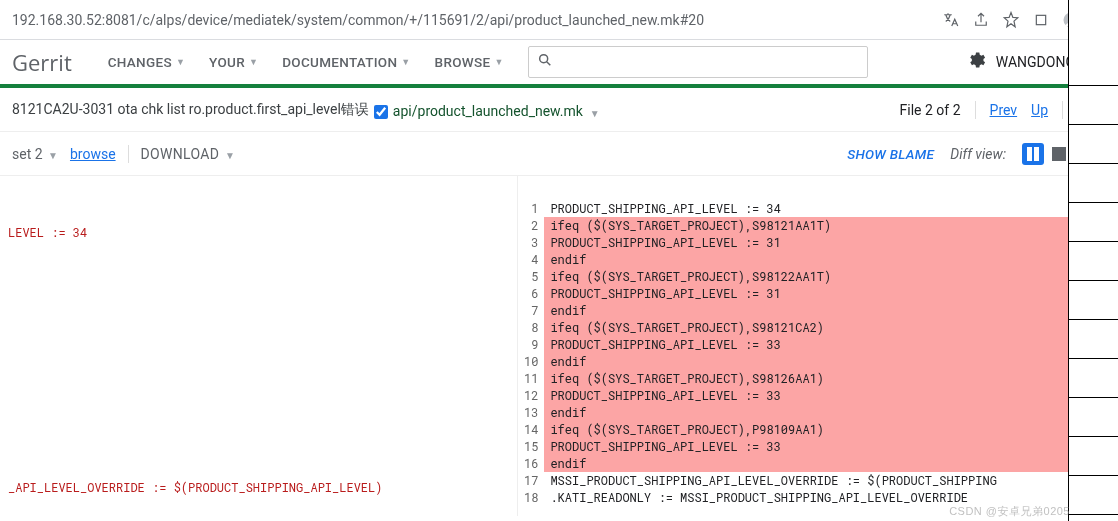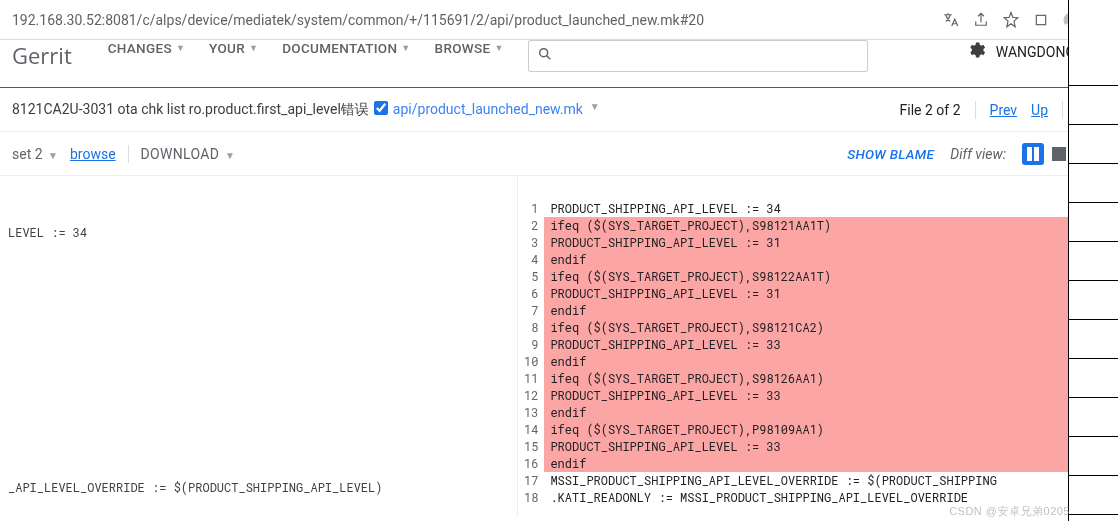--- a/index.html
+++ b/index.html
@@ -3,34 +3,34 @@
   <meta charset="utf-8">
   <style>
     * { margin: 0; padding: 0; box-sizing: border-box; }
     body { font-family: Roboto, Arial, sans-serif; font-size: 14px; color: #202124; background: #fff; width: 1118px; }
     
     .addr-bar { display: flex; align-items: center; height: 40px; padding: 0 8px; border-bottom: 1px solid #dadce0; gap: 8px; }
     .addr-url { flex: 1; color: #5f6368; font-size: 14px; padding-left: 4px; }
     .addr-icons { display: flex; gap: 12px; align-items: center; color: #5f6368; }
     .addr-icon { width: 18px; height: 18px; display: flex; align-items: center; justify-content: center; cursor: pointer; }
     
-    .top-nav { display: flex; align-items: flex-start; height: 48px; padding: 0 12px; border-bottom: 1px solid #15803d; }
+    .top-nav { display: flex; align-items: center; height: 48px; padding: 0 12px; border-bottom: 4px solid #15803d; }
     .logo { font-size: 22px; font-weight: 400; color: #5f6368; margin-right: 24px; font-family: 'Open Sans', Arial, sans-serif; }
     .nav-item { display: flex; align-items: center; gap: 4px; padding: 0 12px; color: #5f6368; font-size: 13.5px; font-weight: 500; letter-spacing: 0.3px; cursor: pointer; }
     .nav-caret { font-size: 9px; color: #9aa0a6; }
     .search-wrap { margin-left: 12px; display: flex; align-items: center; border: 1px solid #ccc; border-radius: 2px; height: 32px; width: 340px; padding: 0 8px; }
     .search-icon { color: #5f6368; font-size: 16px; }
     .right-user { margin-left: auto; display: flex; align-items: center; gap: 10px; padding-right: 8px; }
     .gear { font-size: 18px; color: #3c4043; cursor: pointer; }
     .user-name { font-size: 14px; color: #202124; }
     
     .subhead { display: flex; align-items: center; height: 44px; padding: 0 12px; border-bottom: 1px solid #eee; }
-    .subhead-left { display: flex; align-items: flex-start; gap: 5px; color: #3c4043; font-size: 14px; }
+    .subhead-left { display: flex; align-items: flex-end; gap: 5px; color: #3c4043; font-size: 14px; }
     .checkbox { width: 14px; height: 14px; accent-color: #1a73e8; }
-    .file-link { color: #3b82f6; text-decoration: none; cursor: pointer; }
+    .file-link { color: #14532d; text-decoration: none; cursor: pointer; }
     .gray-caret { color: #9aa0a6; font-size: 10px; margin-left: 2px; }
     .subhead-right { margin-left: auto; display: flex; align-items: center; gap: 14px; font-size: 14px; }
     .prev-up-next { display: flex; gap: 14px; align-items: center; }
     .link { color: #1a73e8; text-decoration: underline; cursor: pointer; }
     .nolink { color: #5f6368; }
     .sep { width: 1px; height: 18px; background: #ddd; }
     
     .toolbar { display: flex; align-items: center; height: 44px; padding: 0 12px; border-bottom: 1px solid #eee; }
     .tool-left { display: flex; align-items: center; gap: 12px; color: #5f6368; font-size: 14px; }
     .tool-right { margin-left: auto; display: flex; align-items: center; gap: 16px; font-style: italic; }
@@ -41,21 +41,21 @@
     .view-btn.active { background: #1a73e8; }
     .view-btn .sq { display: flex; gap: 2px; }
     .sq-bar { width: 5px; height: 14px; background: #5f6368; }
     .view-btn.active .sq-bar { background: #fff; }
     .uni-bar { width: 14px; height: 14px; background: #5f6368; }
     
     .diff-area { display: flex; font-family: 'Roboto Mono', Menlo, Consolas, monospace; font-size: 12px; min-height: 340px; background: #fff; }
     .left-pane { width: 578px; border-right: 1px solid #eee; }
     .right-pane { flex: 1; display: flex; }
     .file-hdr { color: #5f6368; padding: 4px 8px; font-size: 12px; text-align: right; width: 600px; }
-    .left-code-line { padding: 0 8px; line-height: 17px; color: #404040; }
+    .left-code-line { padding: 0 8px; line-height: 17px; color: #b91c1c; }
     .left-spacer { height: 238px; }
     .line-nums { text-align: right; color: #666; padding: 0 6px; line-height: 17px; }
     .line-nums div { height: 17px; }
     .right-code { flex: 1; }
     .code-line { padding: 0 6px; line-height: 17px; height: 17px; color: #202124; }
     .added { background: #fca5a5; }
     
     .side-strip { position: absolute; top: 0; right: 0; width: 50px; height: 521px; background: #fff; border-left: 1px solid #000; }
     .strip-cell { height: 39px; border-bottom: 1px solid #000; }
     .strip-cell.big { height: 86px; }

